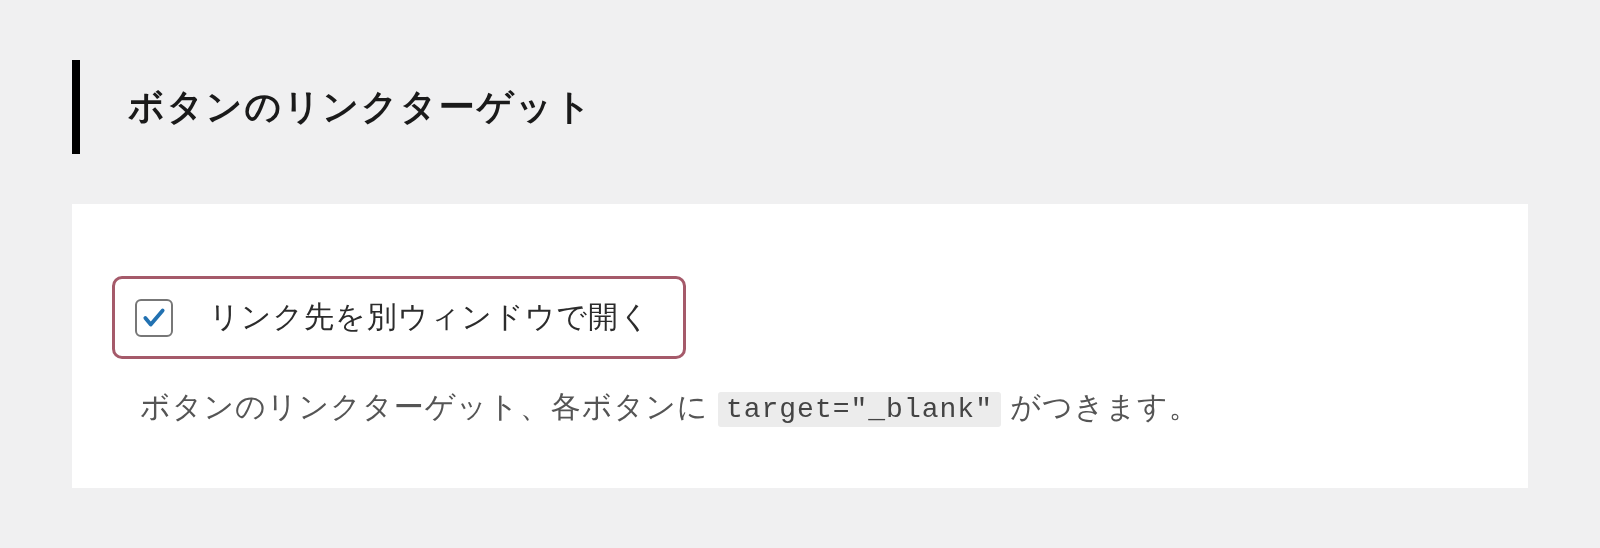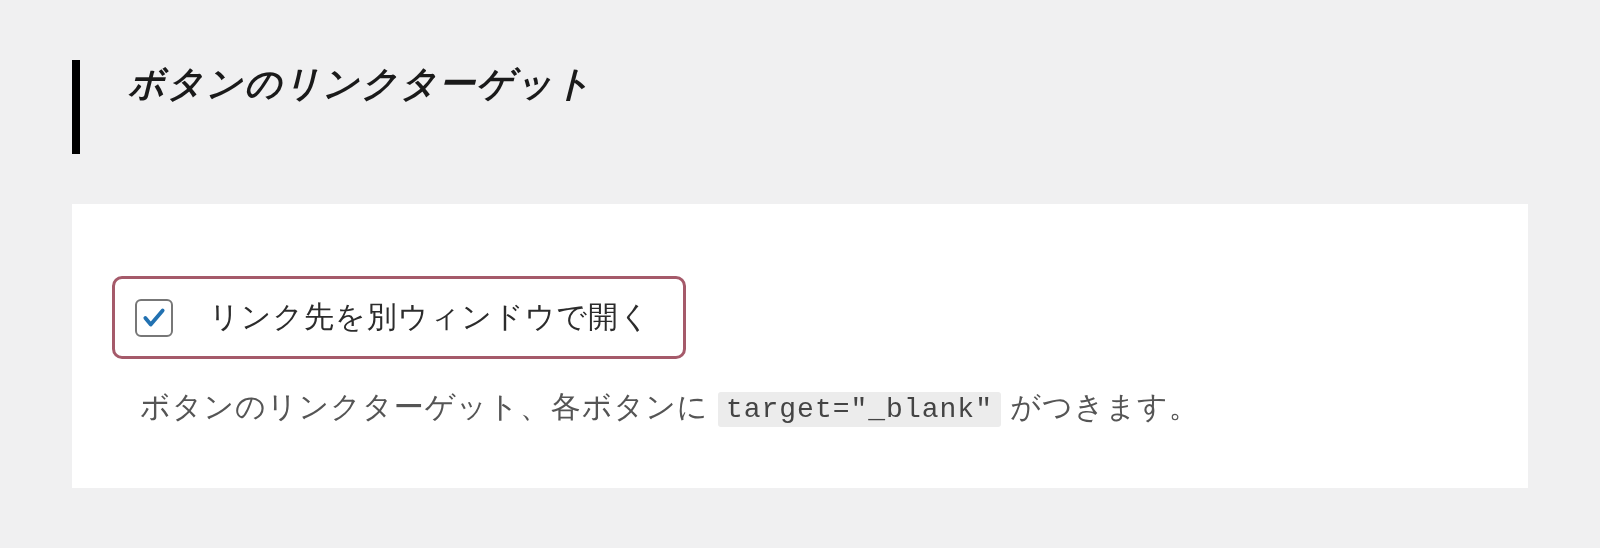--- a/index.html
+++ b/index.html
@@ -11,23 +11,23 @@
     body {
       width: 1600px;
       height: 548px;
       background-color: #f0f0f1;
       font-family: -apple-system, BlinkMacSystemFont, "Segoe UI", "Hiragino Sans", "Hiragino Kaku Gothic ProN", Meiryo, sans-serif;
       padding: 0;
     }
     
     .section-header {
       display: flex;
+      align-items: center;
       padding: 60px 0 0 72px;
       margin-bottom: 50px;
-      font-style: italic;
     }
     
     .section-title-bar {
       width: 8px;
       height: 94px;
       background-color: #000000;
       margin-right: 48px;
     }
     
     .section-title {

